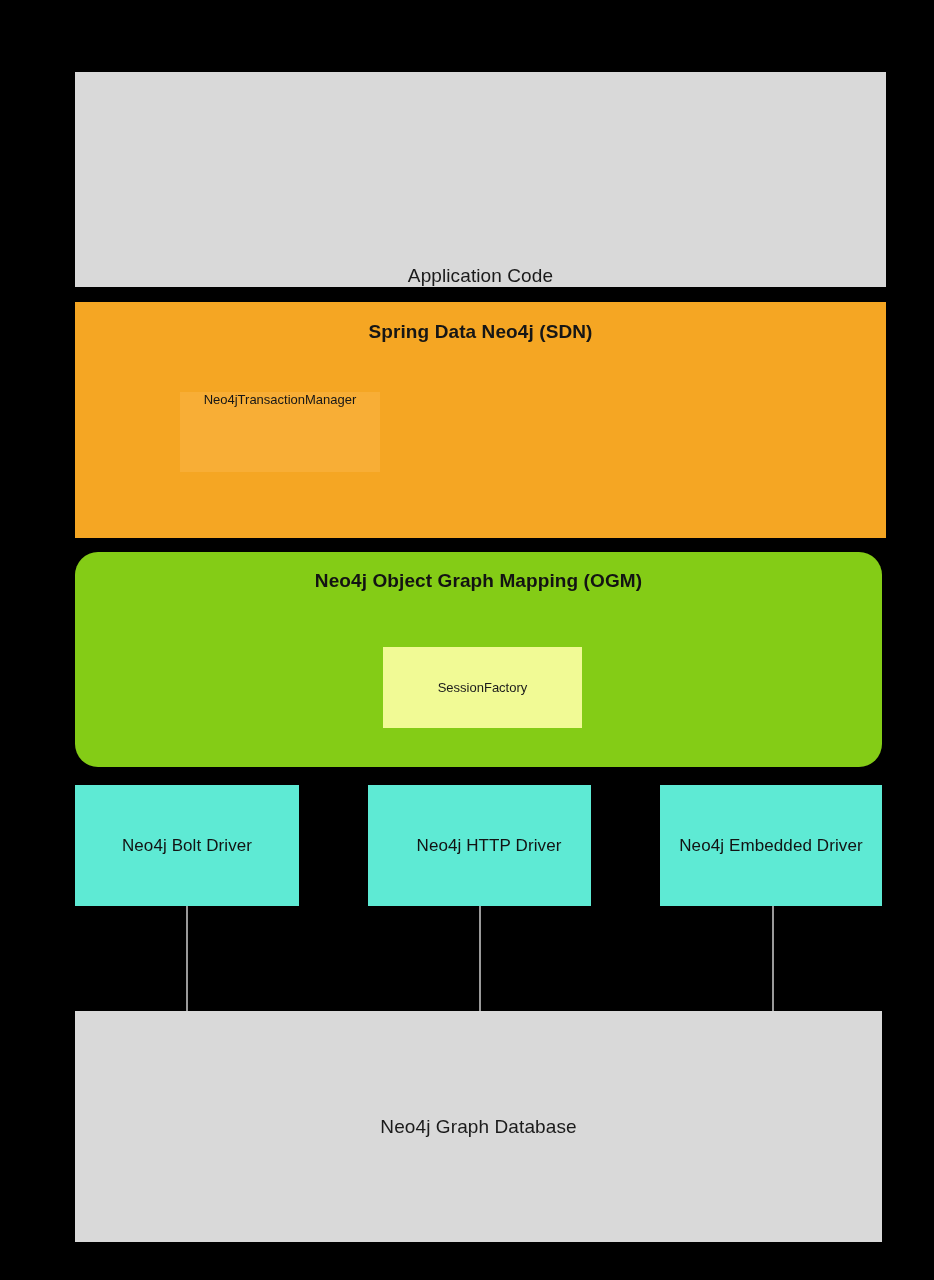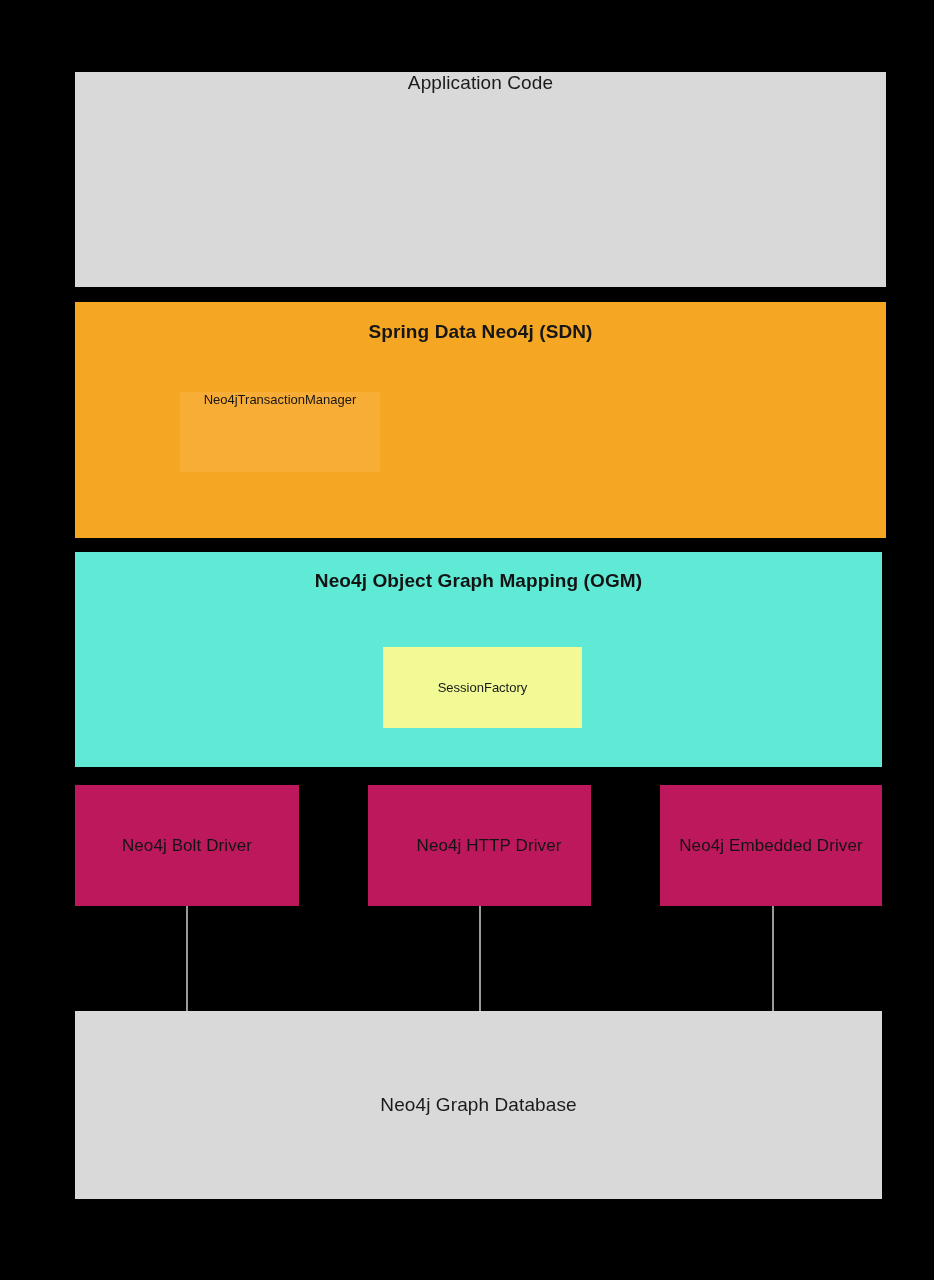--- a/index.html
+++ b/index.html
@@ -26,21 +26,21 @@
   }
 
   
   .app-code {
     left: 75px;
     top: 72px;
     width: 811px;
     height: 215px;
     background: #d9d9d9;
     display: flex;
-    align-items: flex-start;
+    align-items: flex-end;
     justify-content: center;
   }
   .app-code .label {
     font-size: 19px;
     color: #1b1b1b;
     letter-spacing: 0.1px;
   }
 
   
   .sdn {
@@ -72,21 +72,22 @@
   }
   .sdn-box.b0 { left: 105px; top: 90px; width: 200px; height: 80px; }
   .sdn-box.b1 { left: 505px; top: 90px; width: 200px; height: 80px; }
 
   
   .ogm {
     left: 75px;
     top: 552px;
     width: 807px;
     height: 215px;
-    background: #5eead4;
+    background: #84cc16;
+    border-radius: 23px;
   }
   .ogm .layer-title {
     position: absolute;
     left: 0;
     right: 0;
     top: 18px;
     text-align: center;
     font-size: 19px;
     font-weight: bold;
     color: #131313;
@@ -106,21 +107,21 @@
   }
   .ogm-box.c0 { left: 44px; }
   .ogm-box.c1 { left: 308px; }
   .ogm-box.c2 { left: 567px; }
 
   
   .driver {
     position: absolute;
     top: 785px;
     height: 121px;
-    background: #be185d;
+    background: #5eead4;
     display: flex;
     align-items: center;
     justify-content: center;
     box-sizing: border-box;
   }
   .driver .label {
     font-size: 17px;
     color: #131313;
     white-space: nowrap;
     letter-spacing: 0.1px;
@@ -139,21 +140,21 @@
   }
   .connector.k0 { left: 186px; }
   .connector.k1 { left: 479px; }
   .connector.k2 { left: 772px; }
 
   
   .database {
     left: 75px;
     top: 1011px;
     width: 807px;
-    height: 188px;
+    height: 231px;
     background: #d9d9d9;
     display: flex;
     align-items: center;
     justify-content: center;
   }
   .database .label {
     font-size: 19px;
     color: #1b1b1b;
     letter-spacing: 0.1px;
   }

